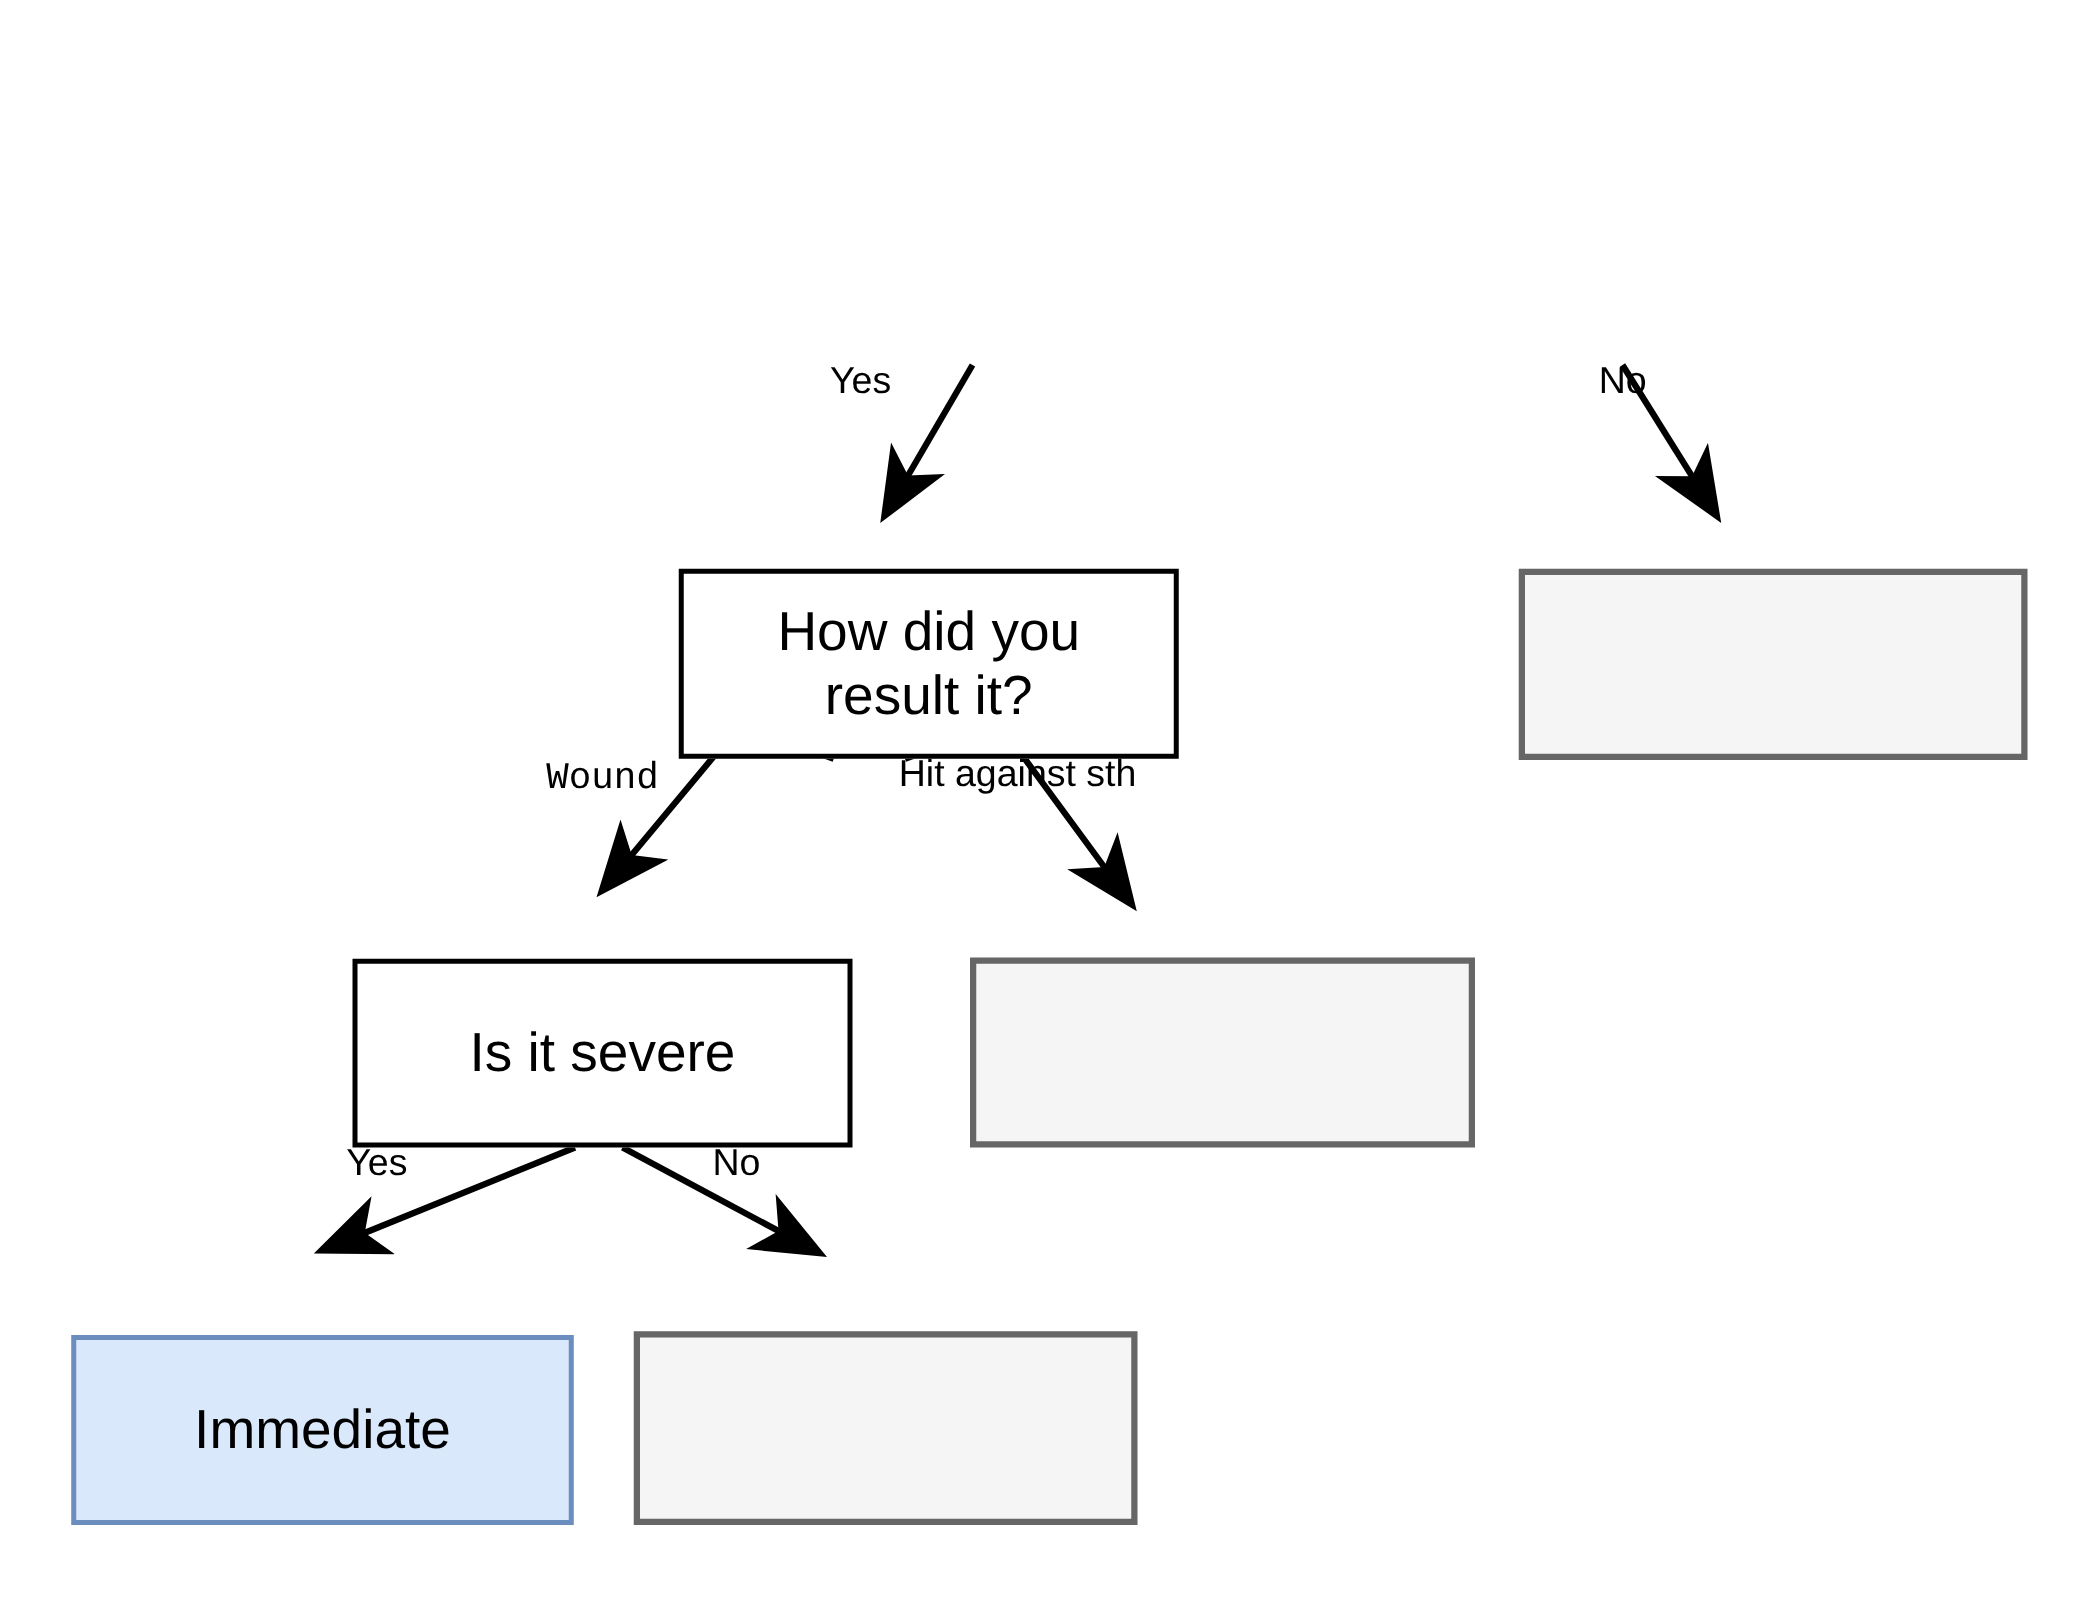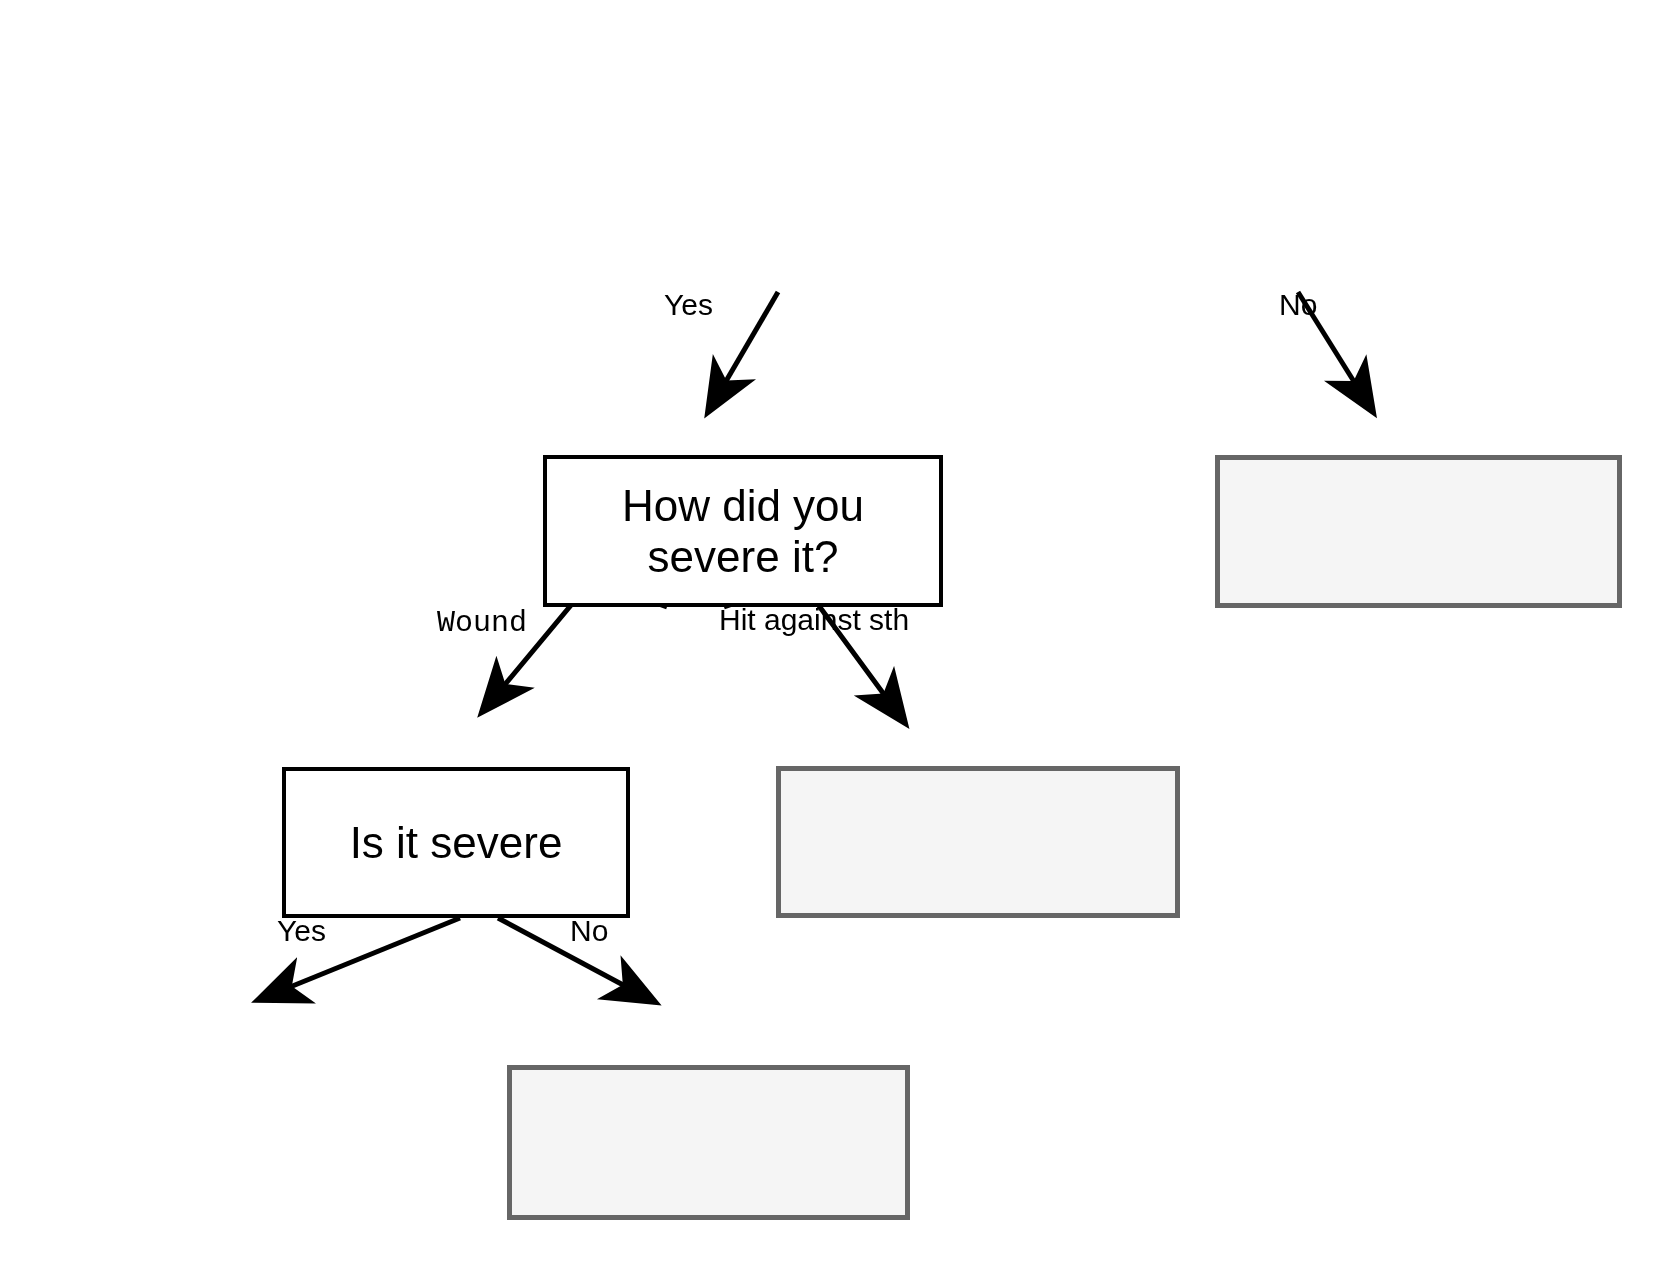--- a/index.html
+++ b/index.html
@@ -89,35 +89,38 @@
     </g>
 
     <g>
       <path d="M498,918 L655,1002" stroke="#000000" stroke-width="5" fill="none" marker-end="url(#arrow)"></path>
     </g>
   </svg>
 
 
   <div class="node process" style="left:543px; top:455px; width:400px; height:152px;">
     <span>How did you
-severe it?</span>
+result it?</span>
   </div>
 
   <div class="node empty" style="left:1215px; top:455px; width:407px; height:153px;">
     <span></span>
   </div>
 
-  <div class="node process" style="left:282px; top:767px; width:348px; height:151px;">
+  <div class="node process" style="left:282px; top:767px; width:400px; height:151px;">
     <span>Is it severe</span>
   </div>
 
   <div class="node empty" style="left:776px; top:766px; width:404px; height:152px;">
     <span></span>
   </div>
 
+  <div class="node highlight" style="left:57px; top:1068px; width:402px; height:152px;">
+    <span>Immediate</span>
+  </div>
 
   <div class="node empty" style="left:507px; top:1065px; width:403px; height:155px;">
     <span></span>
   </div>
 
   <div class="edge-label" style="left:664px; top:290px;">Yes</div>
 
   <div class="edge-label" style="left:1279px; top:290px;">No</div>
 
   <div class="edge-label" style="left:437px; top:608px;font-family:Liberation Mono, monospace;">Wound</div>

